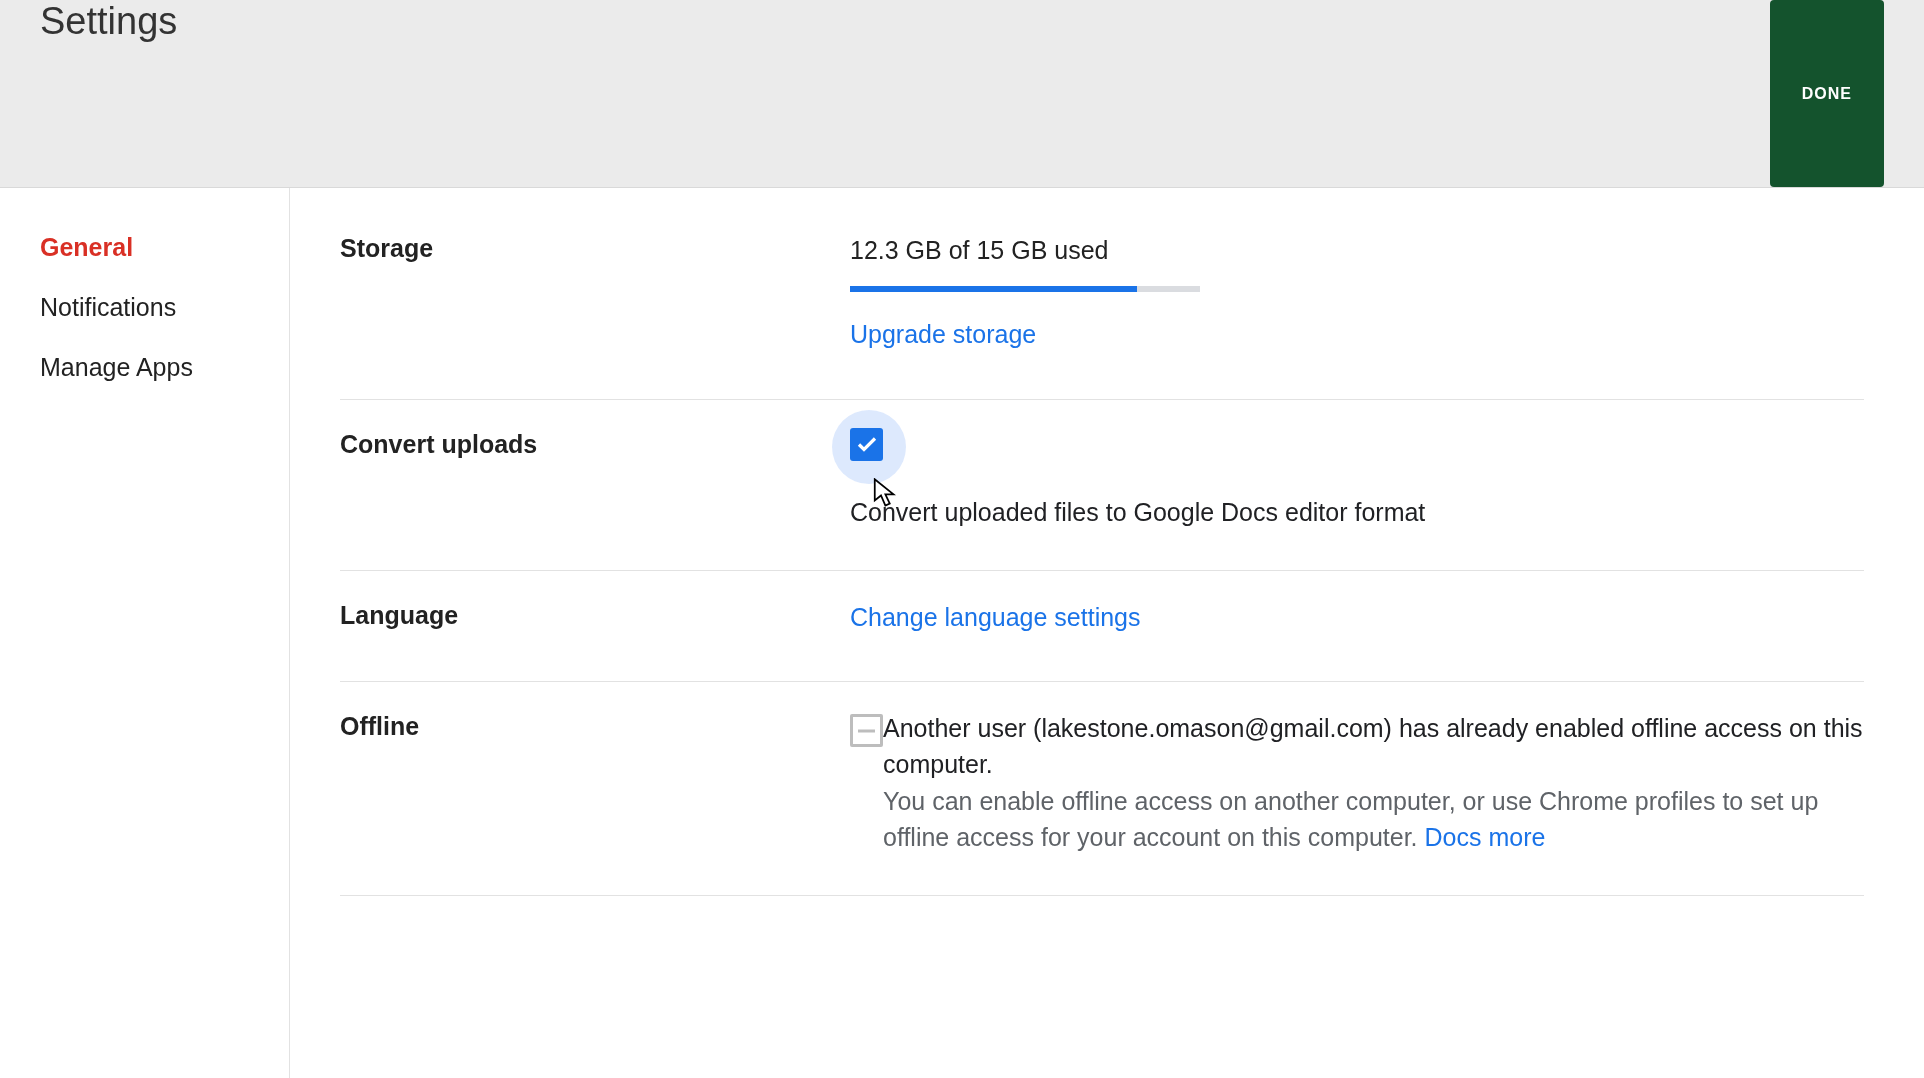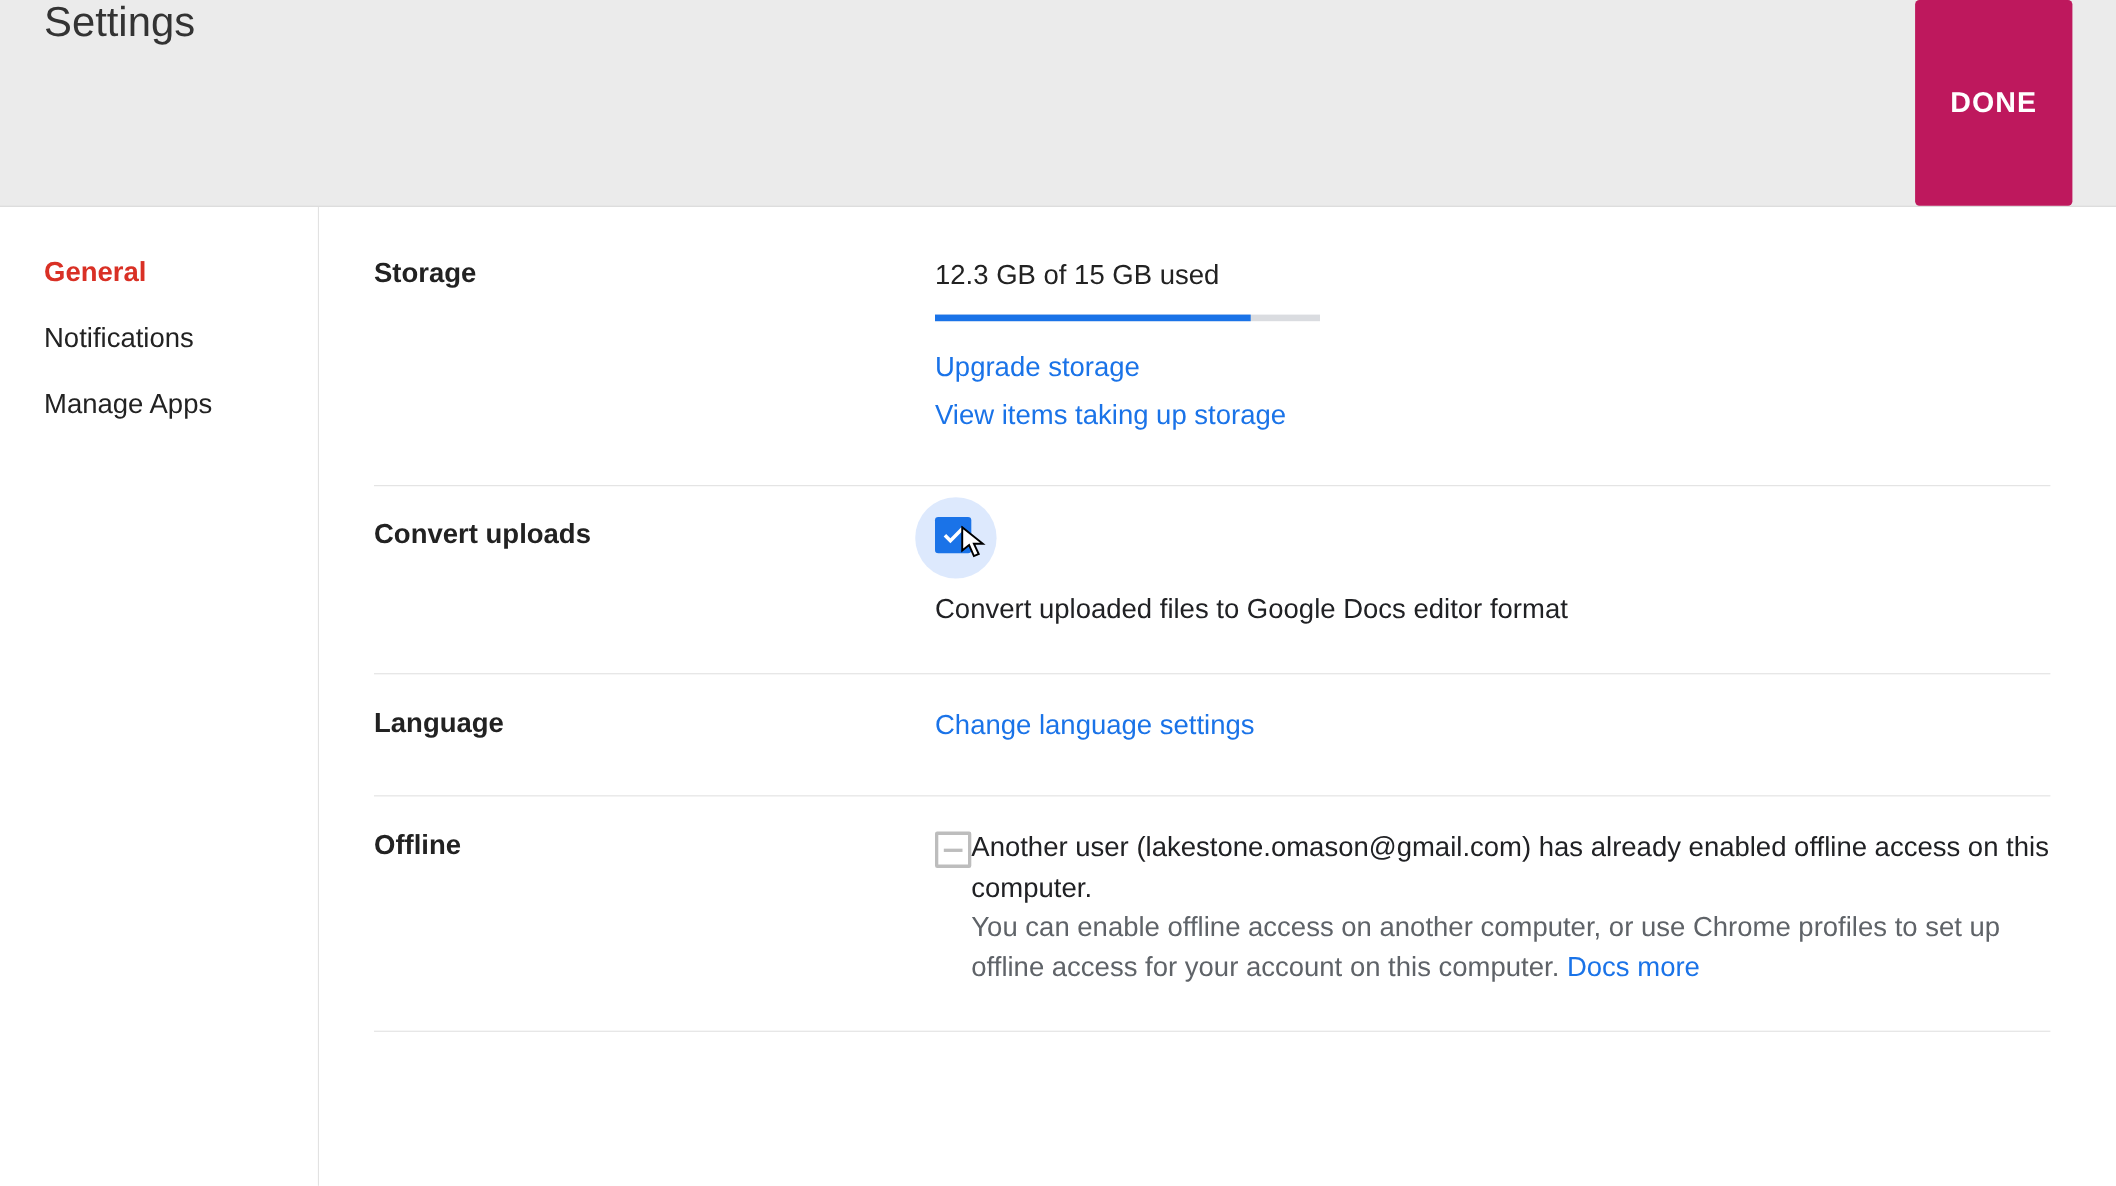--- a/index.html
+++ b/index.html
@@ -13,24 +13,24 @@
     display: flex;
     justify-content: space-between;
     padding: 0 40px;
   }
   .header-title {
     font-size: 38px;
     font-weight: 400;
     color: #333;
   }
   .done-btn {
-    background: #be185d;
+    background: #14532d;
     color: #fff;
     border: none;
-    font-size: 26px;
+    font-size: 16px;
     font-weight: 600;
     letter-spacing: 1px;
     padding: 22px 32px;
     border-radius: 4px;
     cursor: pointer;
   }
 
   .body-wrap {
     display: flex;
     height: calc(100% - 156px);
@@ -170,21 +170,20 @@
   <main class="main">
 
     <div class="section">
       <div class="section-label">Storage</div>
       <div class="section-body">
         <div class="storage-text">12.3 GB of 15 GB used</div>
         <div class="progress">
           <div class="progress-fill" id="storage-fill" style="width: 82%;"></div>
         </div>
         <a class="link">Upgrade storage</a>
-        <a class="link">View items taking up storage</a>
       </div>
     </div>
 
     <div class="section">
       <div class="section-label">Convert uploads</div>
       <div class="section-body">
         <div class="checkbox-row">
           <div class="cb-wrap">
             <div class="cb-ripple"></div>
             <div class="cb-box">

